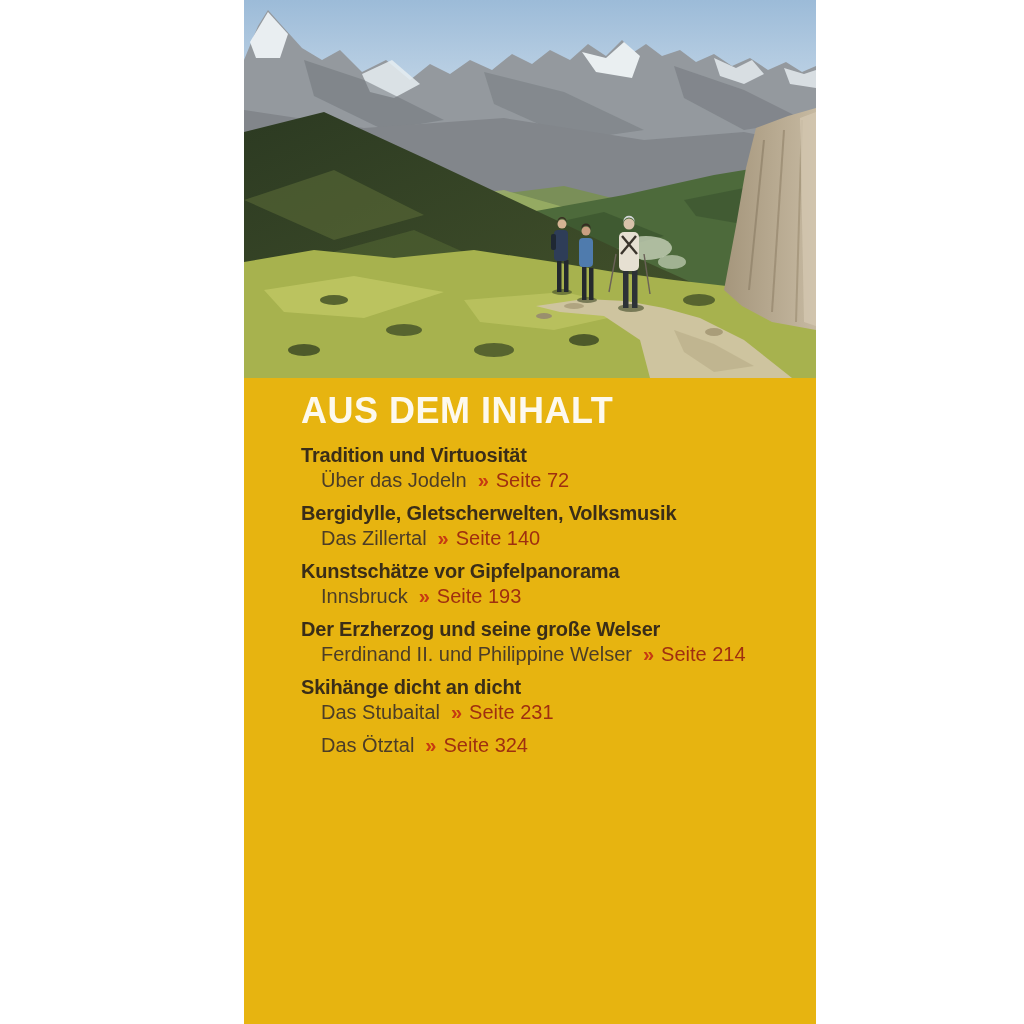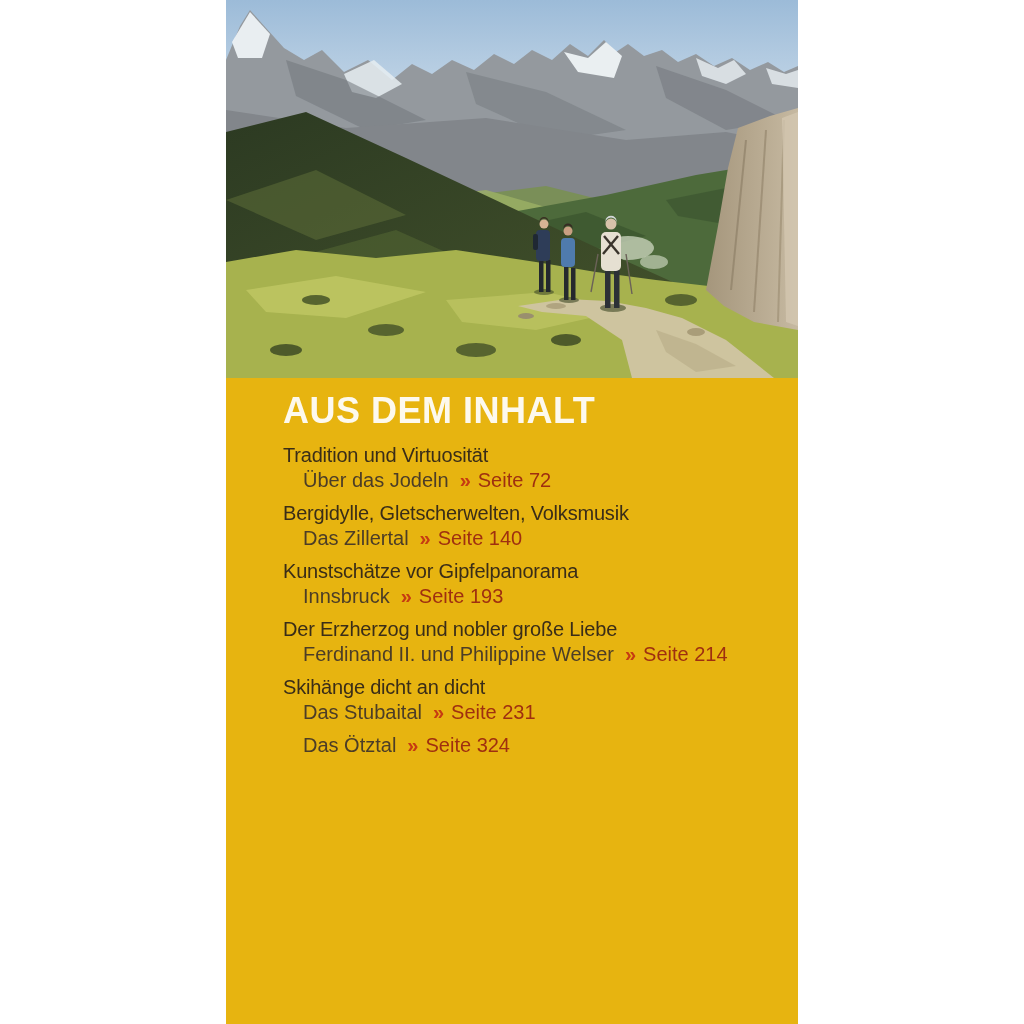--- a/index.html
+++ b/index.html
@@ -9,21 +9,21 @@
     font-family: "Liberation Sans", sans-serif;
     overflow: hidden;
   }
   .canvas {
     position: relative;
     width: 1024px; height: 1024px;
     background: #ffffff;
   }
   .sheet {
     position: absolute;
-    left: 226px; top: 0;
+    left: 244px; top: 0;
     width: 572px; height: 1024px;
   }
   .hero {
     width: 572px; height: 378px;
     overflow: hidden;
     line-height: 0;
   }
   .panel {
     box-sizing: border-box;
     width: 572px; height: 646px;
@@ -35,21 +35,21 @@
     font-size: 36px;
     line-height: 42px;
     font-weight: bold;
     letter-spacing: 0.5px;
     color: var(--heading, #fdf9ee);
   }
   .entry { margin-bottom: 8px; }
   .entry-title {
     font-size: 20px;
     line-height: 25px;
-    font-weight: normal;
+    font-weight: bold;
     letter-spacing: -0.2px;
     color: var(--title, #3a2d18);
   }
   .entry-sub {
     padding-left: 20px;
     font-size: 20px;
     line-height: 25px;
     color: var(--subtitle, #4c3d27);
     white-space: nowrap;
   }
@@ -206,21 +206,21 @@
   </div>
 
   <div class="entry">
     <div class="entry-title">Kunstschätze vor Gipfelpanorama</div>
     <div class="entry-sub">
       <span class="sub-text">Innsbruck</span><span class="chevron">»</span><span class="page-ref">Seite 193</span>
     </div>
   </div>
 
   <div class="entry">
-    <div class="entry-title">Der Erzherzog und nobler große Liebe</div>
+    <div class="entry-title">Der Erzherzog und seine große Welser</div>
     <div class="entry-sub">
       <span class="sub-text">Ferdinand II. und Philippine Welser</span><span class="chevron">»</span><span class="page-ref">Seite 214</span>
     </div>
   </div>
 
 
   <div class="entry">
     <div class="entry-title">Skihänge dicht an dicht</div>
     <div class="entry-sub">
       <span class="sub-text">Das Stubaital</span><span class="chevron">»</span><span class="page-ref">Seite 231</span>

